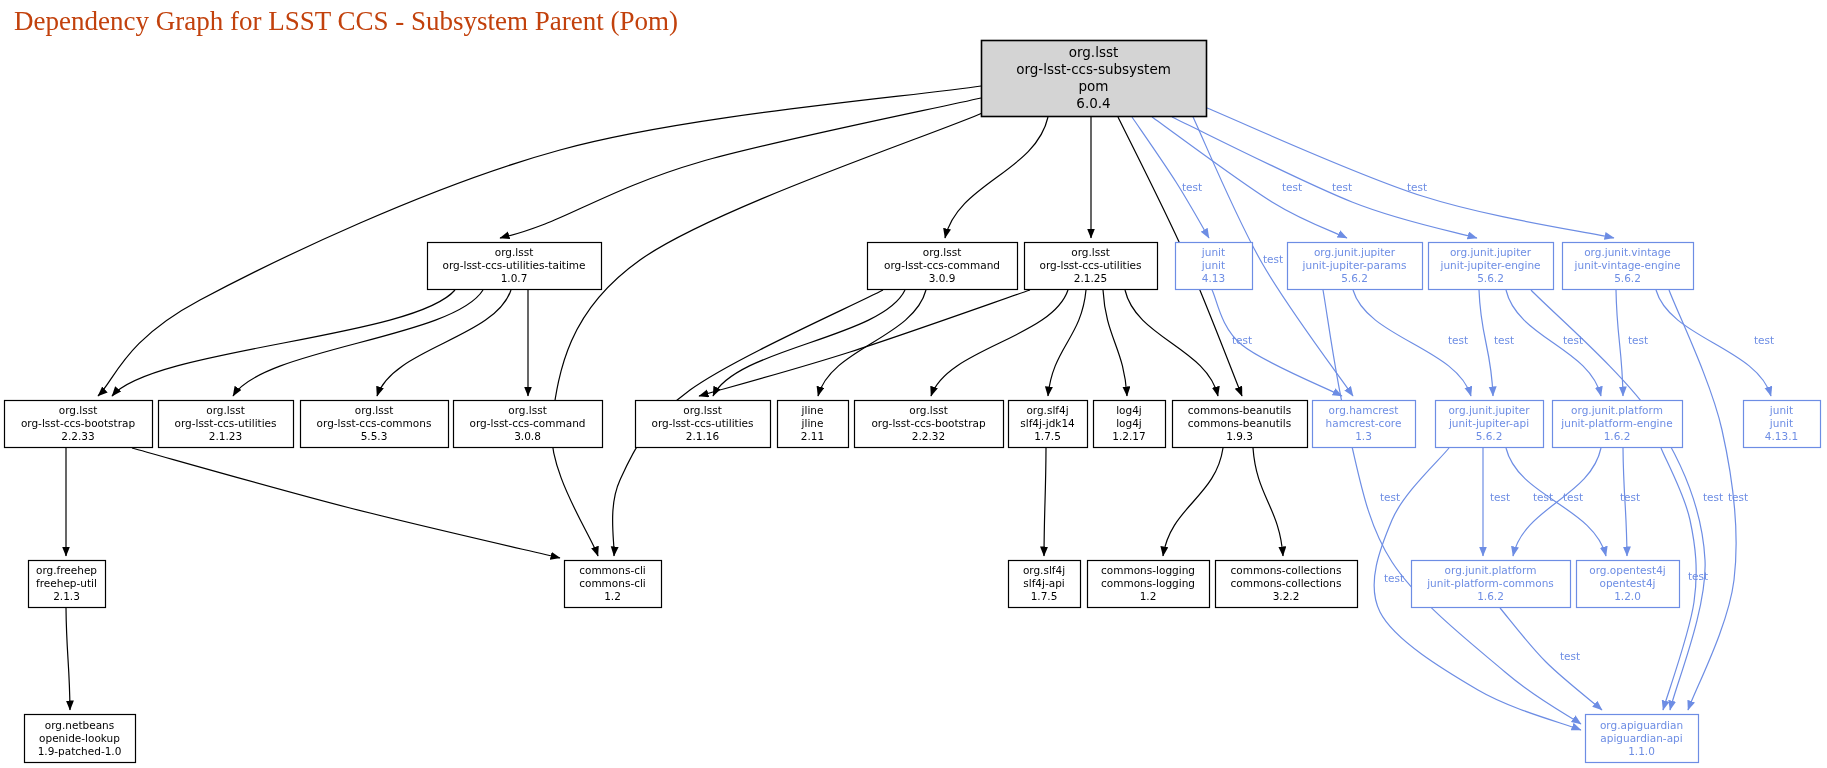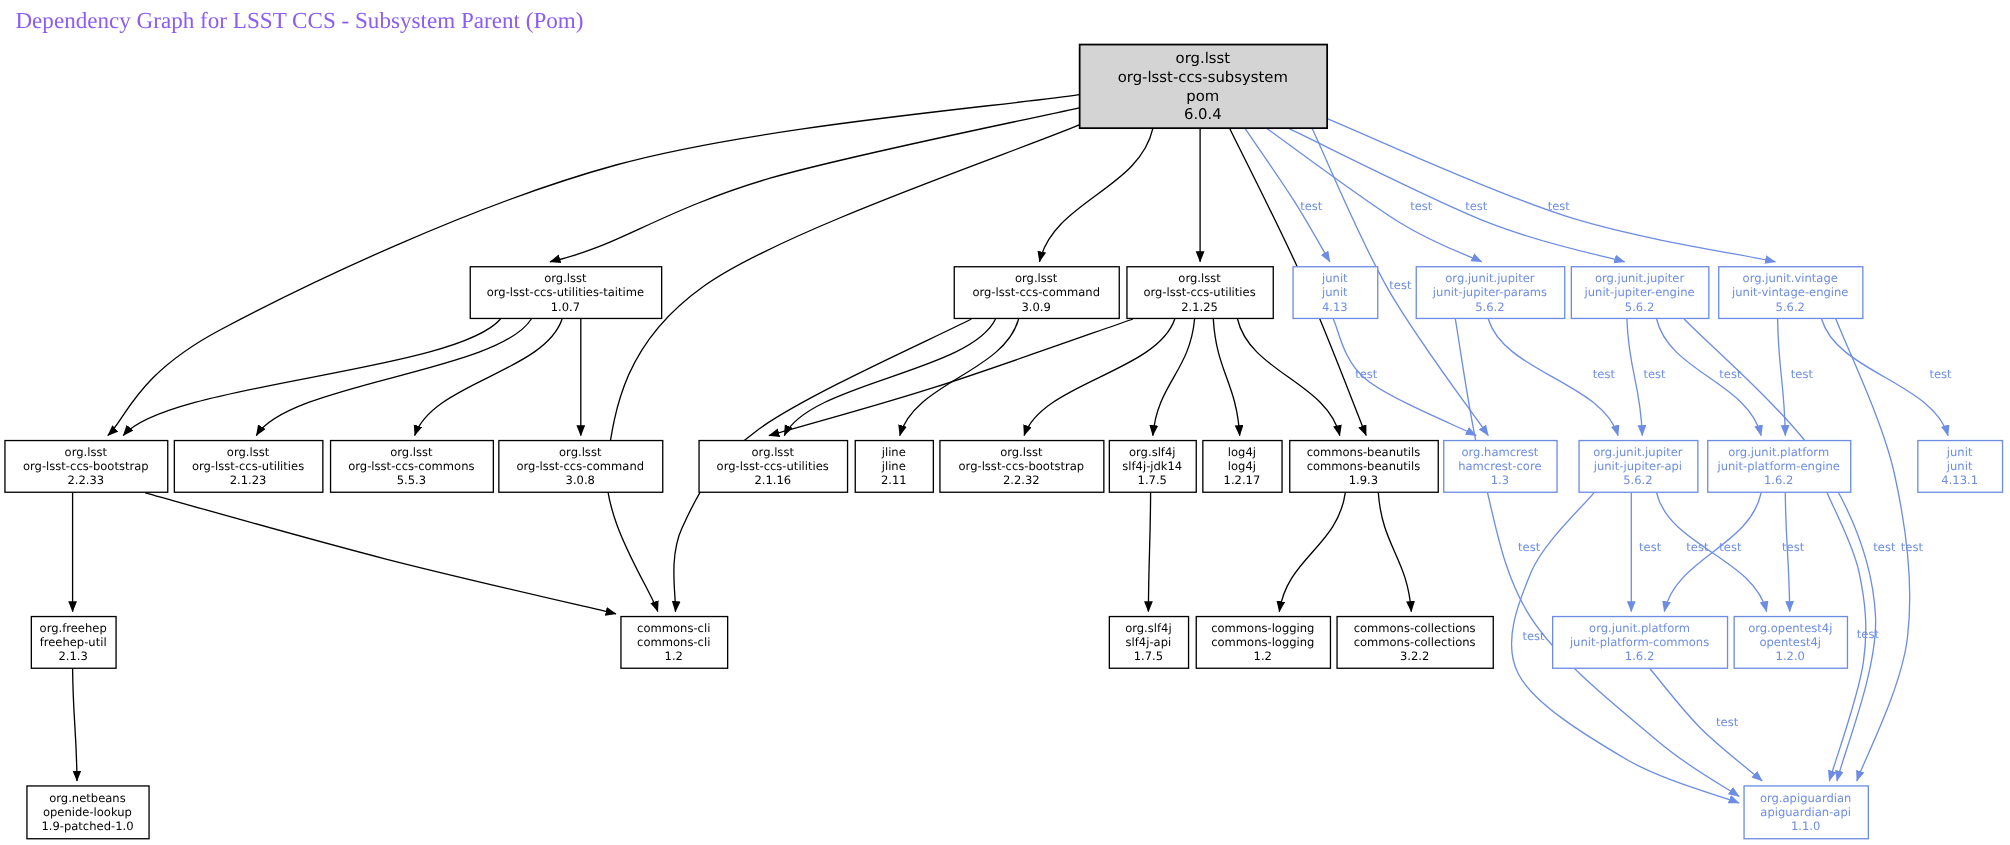--- a/index.html
+++ b/index.html
@@ -1,20 +1,20 @@
 <!DOCTYPE html>
 <html><head>
 <meta charset="utf-8">
 <style>
   html,body{margin:0;padding:0;background:#ffffff;}
   #canvas{position:relative;width:1827px;height:768px;background:#ffffff;overflow:hidden;}
   #graph-title{
     position:absolute;left:14px;top:6px;
     font-family:"Liberation Serif","DejaVu Serif",serif;
-    font-size:21px;color:#8b5cf6;white-space:nowrap;
+    font-size:27px;color:#c2410c;white-space:nowrap;
   }
   svg{position:absolute;left:0;top:0;}
   svg text{font-family:"DejaVu Sans","Liberation Sans",sans-serif;}
 </style>
 </head>
 <body>
 
 <div id="canvas">
   <svg id="graph-svg" width="1827" height="768" viewBox="0 0 1827 768" xmlns="http://www.w3.org/2000/svg">
       <defs>

